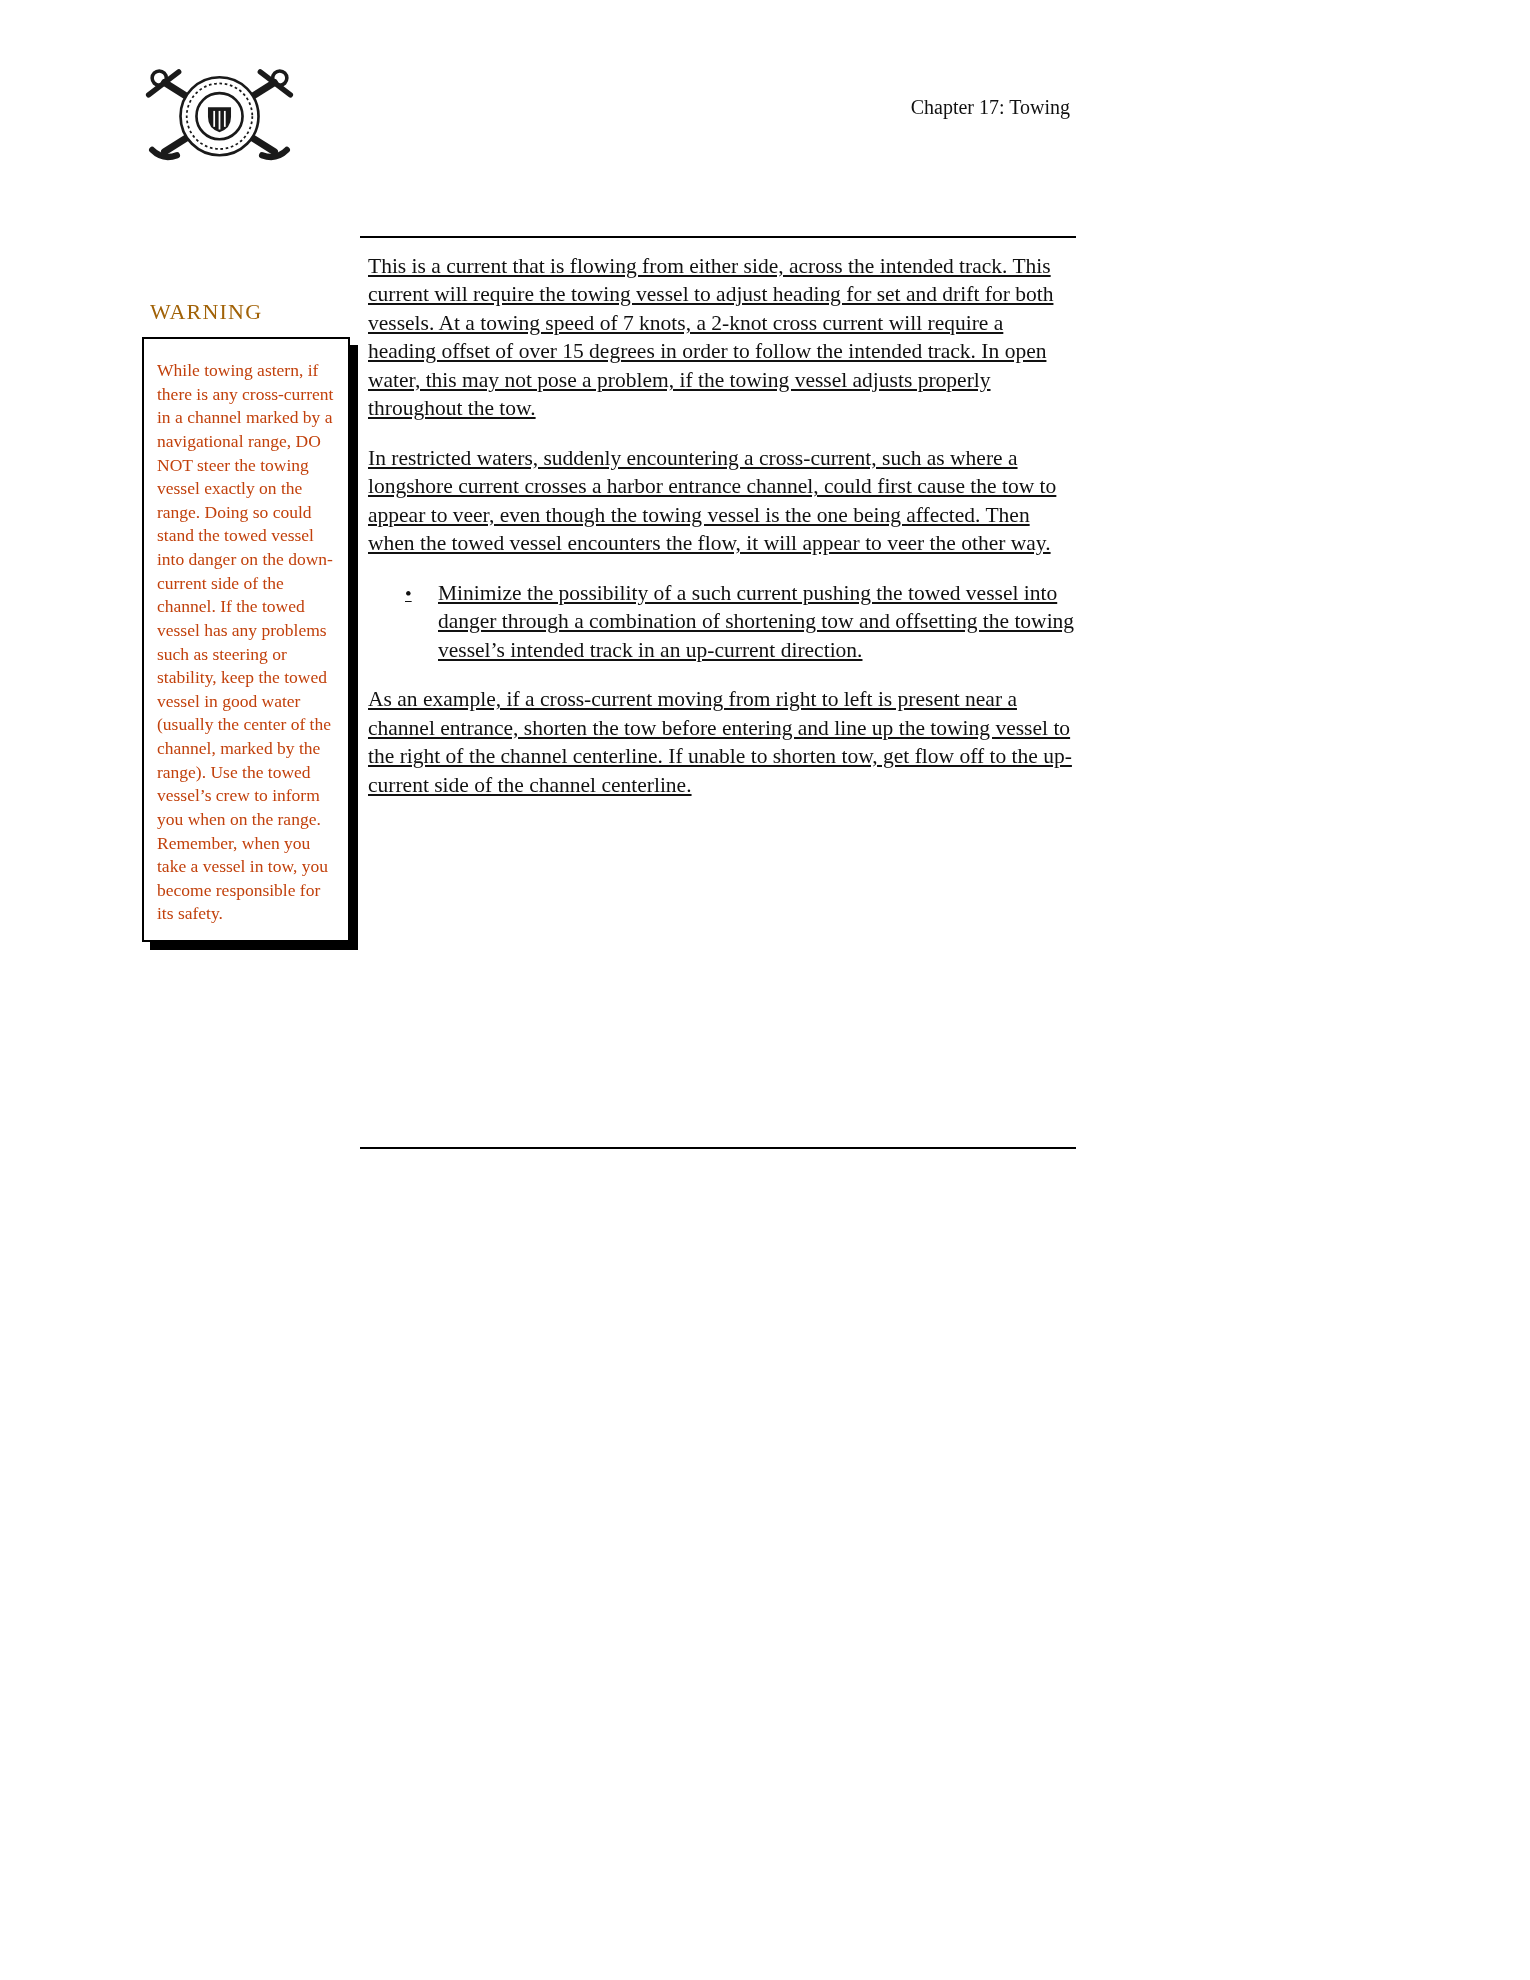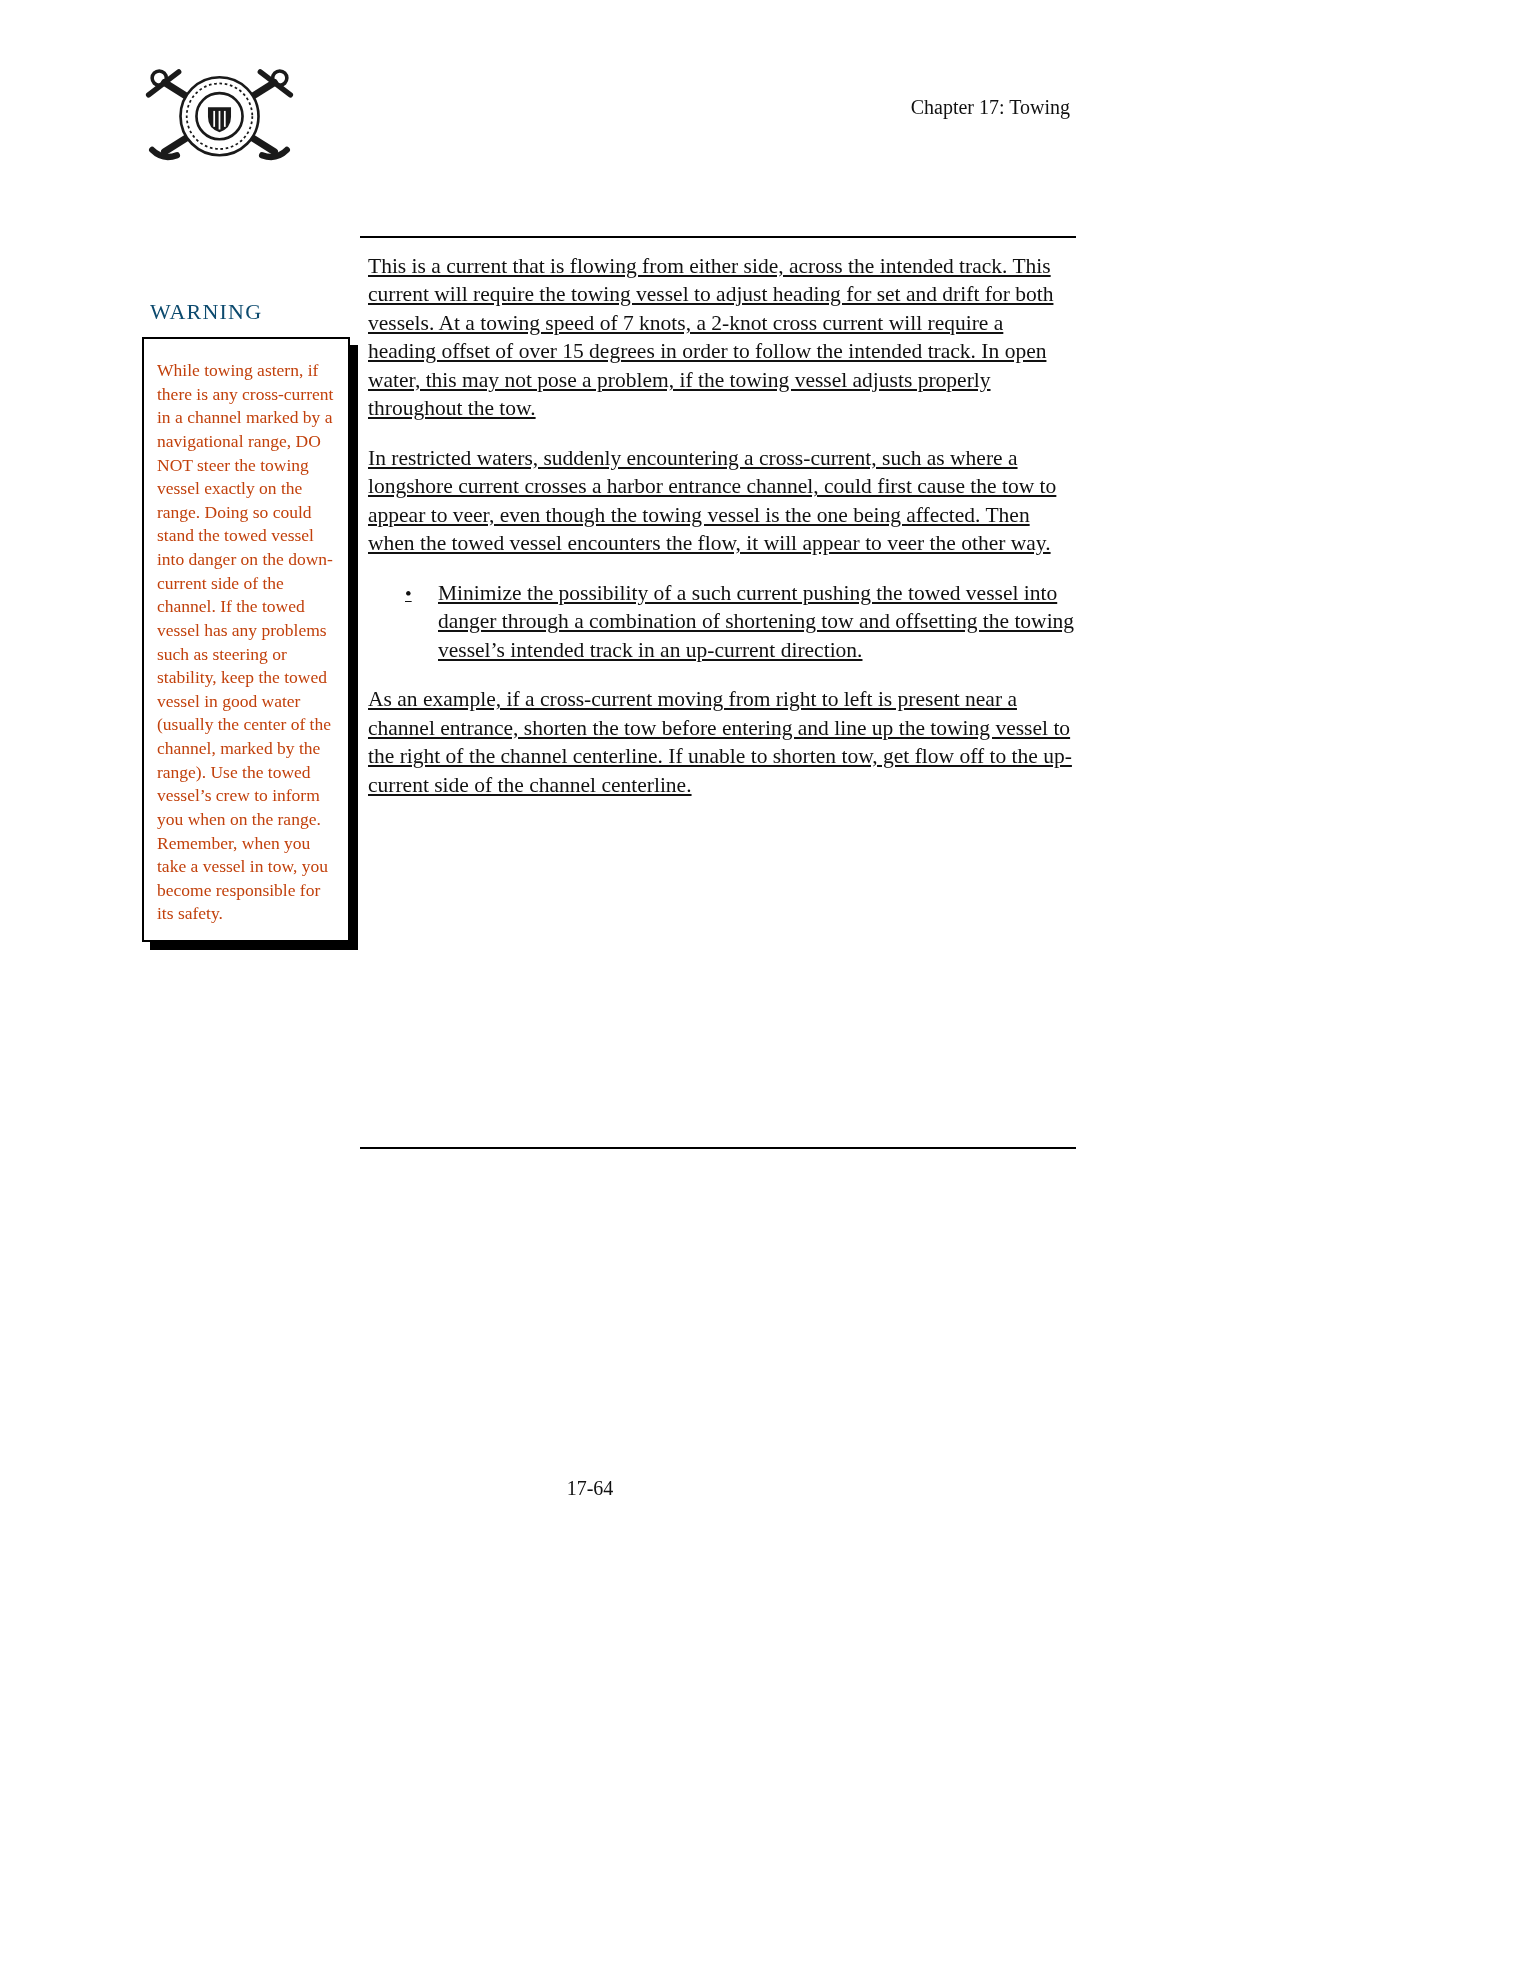--- a/index.html
+++ b/index.html
@@ -58,21 +58,21 @@
     word-spacing: 7px;
     letter-spacing: 0.6px;
     color: #111111;
     font-weight: normal;
   }
   .warning-label {
     margin-top: 44px;
     font-size: 22px;
     letter-spacing: 1.2px;
     font-weight: normal;
-    color: #0c4a6e;
+    color: #a16207;
   }
   .warning-box {
     margin-top: 12px;
     margin-left: -8px;
     width: 208px;
     border: 2px solid #000000;
     box-shadow: 8px 8px 0 #000000;
     background: #ffffff;
     padding: 20px 12px 14px 13px;
     font-size: 17.5px;
@@ -169,15 +169,14 @@
     <p>In restricted waters, suddenly encountering a cross-current, such as where a longshore current crosses a harbor entrance channel, could first cause the tow to appear to veer, even though the towing vessel is the one being affected. Then when the towed vessel encounters the flow, it will appear to veer the other way.</p>
     <div class="bullet-item">
       <span class="bullet-glyph">•</span>
       <span class="bullet-text">Minimize the possibility of a such current pushing the towed vessel into danger through a combination of shortening tow and offsetting the towing vessel’s intended track in an up-current direction.</span>
     </div>
     <p>As an example, if a cross-current moving from right to left is present near a channel entrance, shorten the tow before entering and line up the towing vessel to the right of the channel centerline. If unable to shorten tow, get flow off to the up-current side of the channel centerline.</p>
   </div>
 
   <div class="rule rule-bottom"></div>
 
-  <div class="page-number">17-64</div>
 
 </div>
 
 </body></html>

